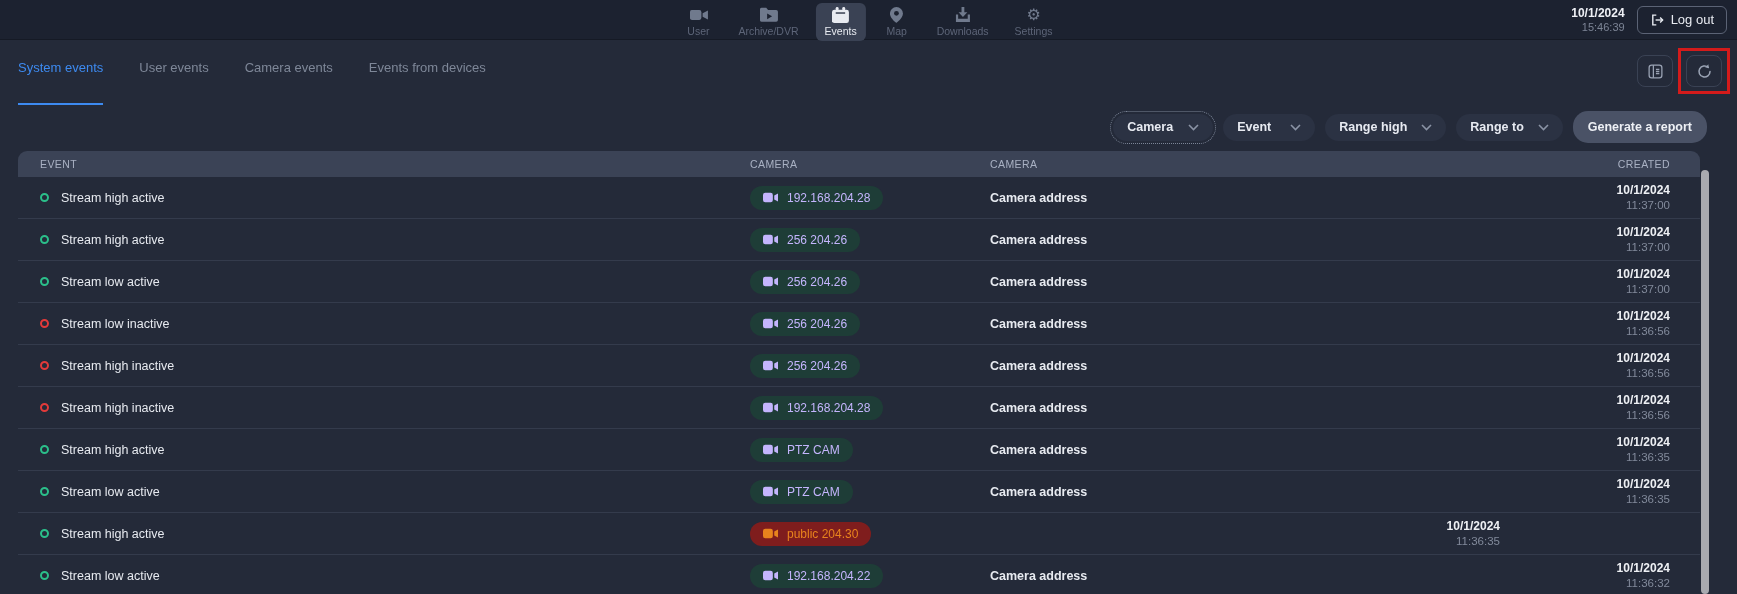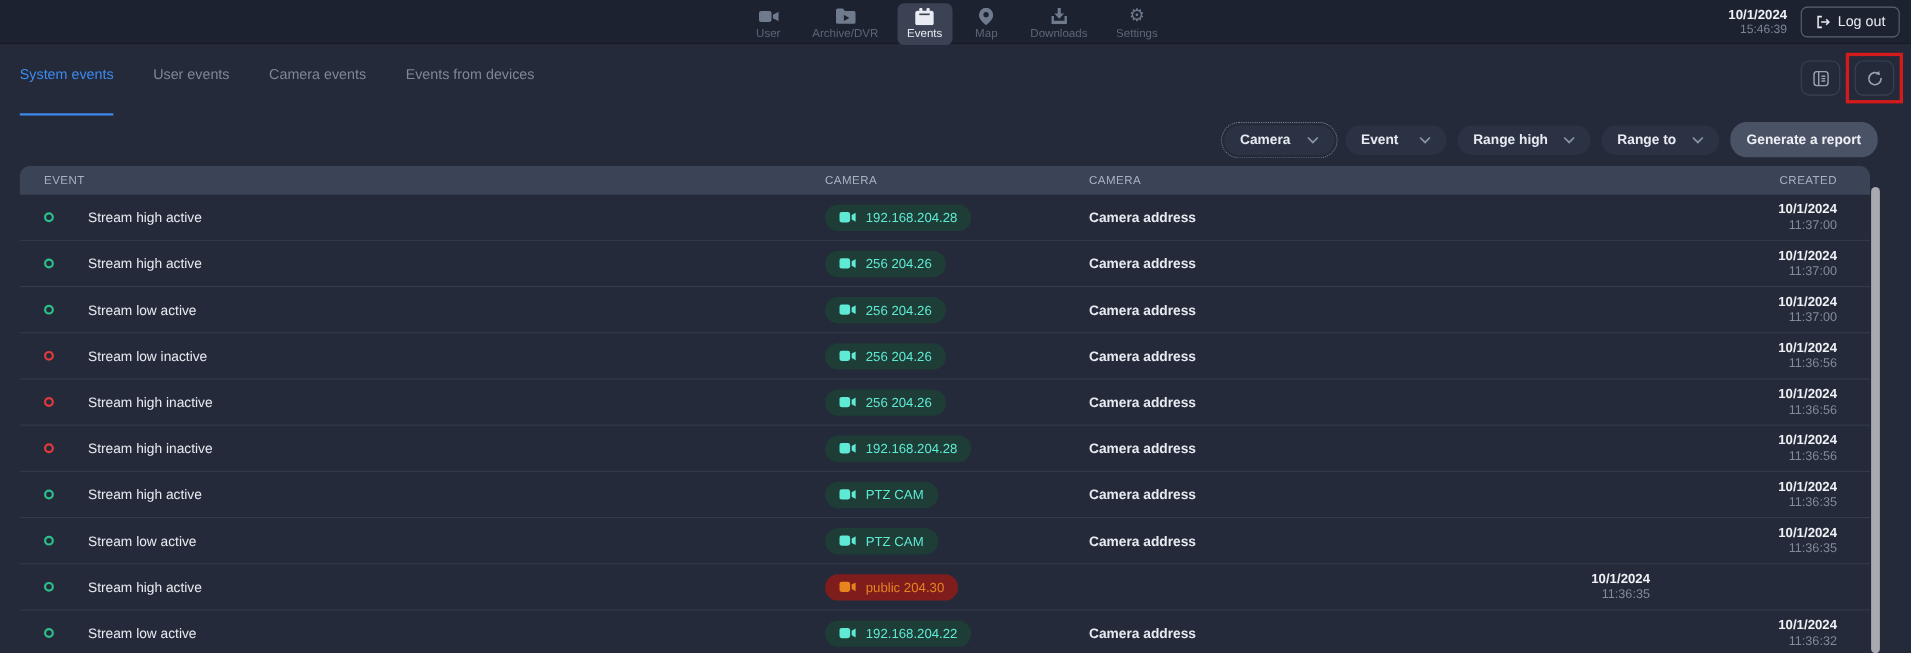--- a/index.html
+++ b/index.html
@@ -96,26 +96,26 @@
   }
   .thead .right { text-align:right; }
   .trow {
     height:42px; display:grid; grid-template-columns:710px 240px 1fr 170px;
     align-items:center; padding:0 30px 0 22px;
     border-bottom:1px solid #343b4c; cursor:default;
   }
   .event-cell { display:flex; align-items:center; gap:12px; }
   .status-dot { width:9px; height:9px; border-radius:50%; border:2.5px solid #2bbf8a; flex:0 0 auto; }
   .status-dot.inactive { border-color:#e23a3a; }
-  .event-label { font-size:12.5px; color:#e7eaf0;margin-left:19px; }
+  .event-label { font-size:12.5px; color:#e7eaf0; }
 
   .camera-badge {
     display:inline-flex; align-items:center; gap:9px;
     border-radius:13px; padding:5px 13px; font-size:12px;
-    background:#1e3d37; color:#5eead4; max-width:max-content;
+    background:#1e3d37; color:#c4b5fd; max-width:max-content;
   }
   .camera-badge.orange { background:#7f1d1d; color:#e8831d; }
 
   .address-cell { font-size:12.5px; font-weight:bold; color:#e7eaf0; }
 
   .created-cell { text-align:right; line-height:1.25; }
   .created-date { font-size:12px; font-weight:bold; color:#eef0f4; }
   .created-time { font-size:11.5px; color:#828a9b; }
 
   .vscrollbar {

